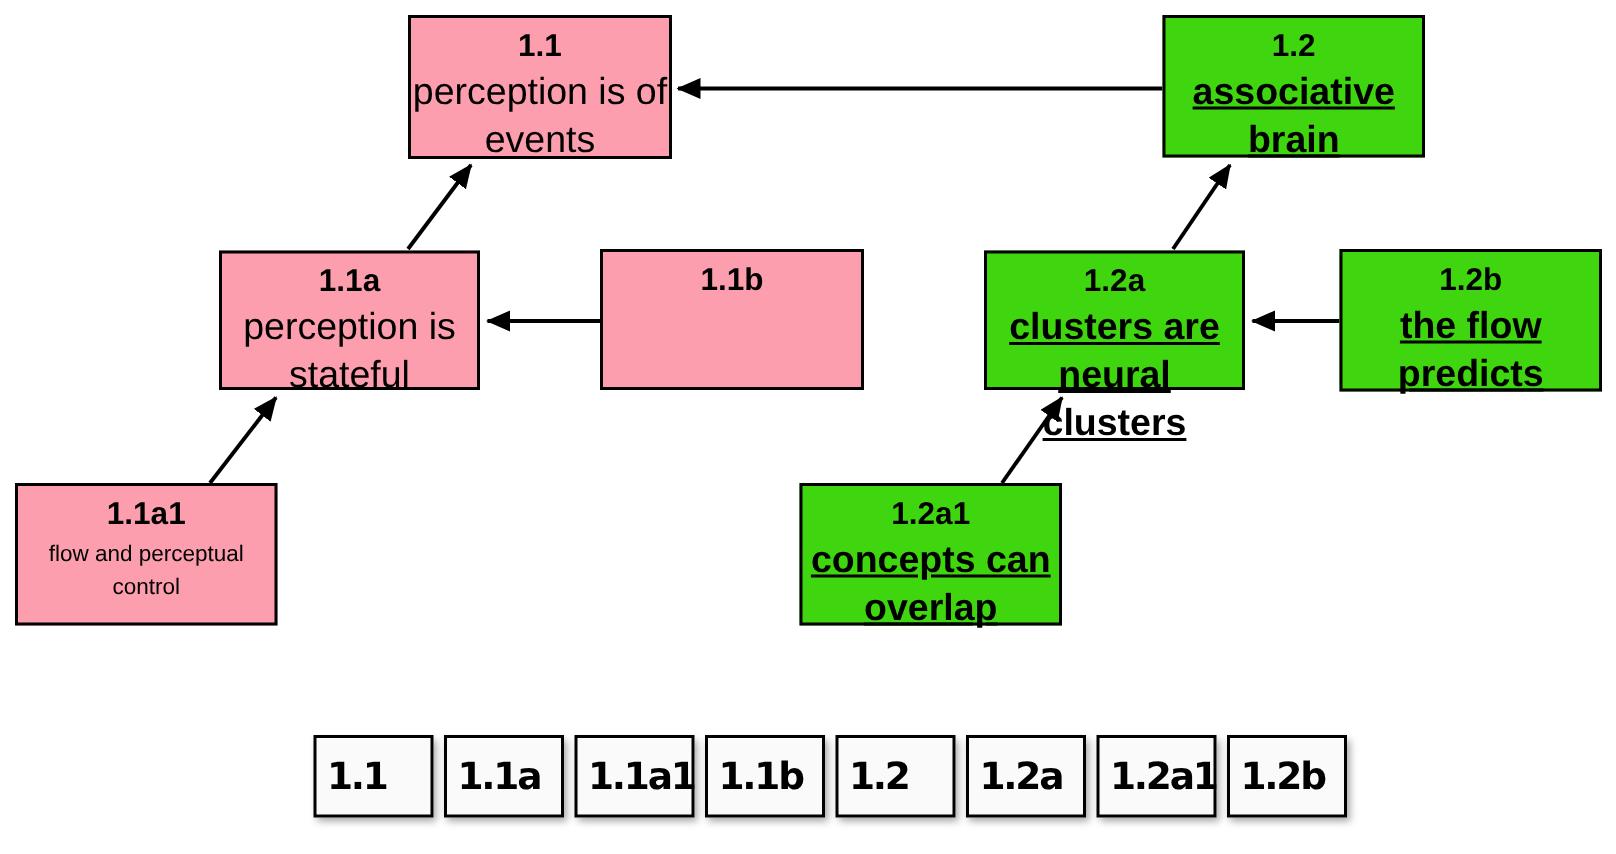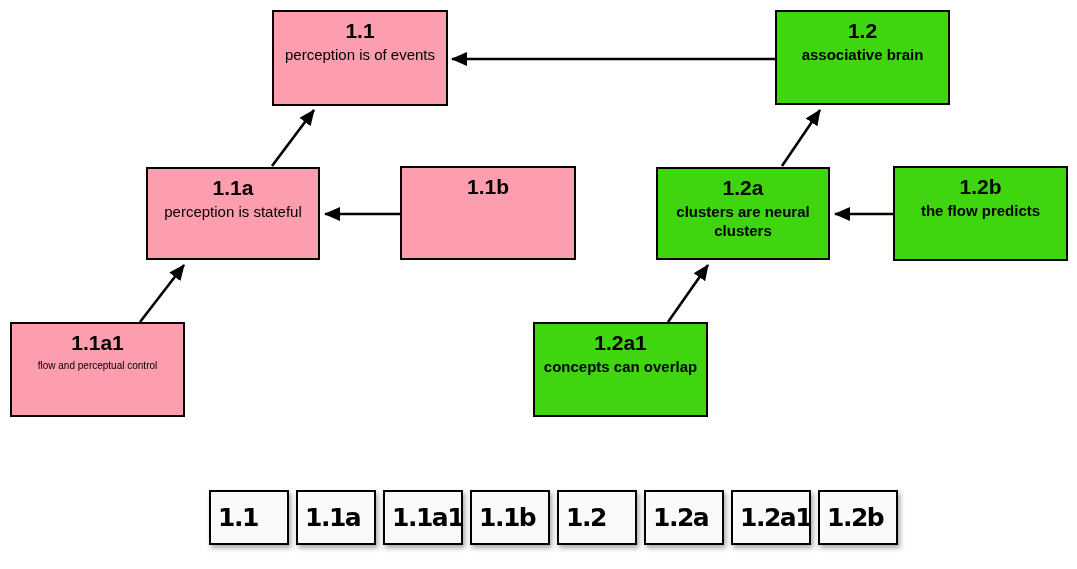--- a/index.html
+++ b/index.html
@@ -9,23 +9,23 @@
   }
   .arrows { position:absolute; left:0; top:0; width:1077px; height:569px; pointer-events:none; }
   .arrows line { stroke:#000; stroke-width:2.6; }
   .node {
     position:absolute; box-sizing:border-box; border:2px solid #000;
     text-align:center; padding-top:6px; line-height:1.28; color:#000;
   }
   .node.pink  { background:#FC9EAE; }
   .node.green { background:#3FD60F; }
   .node-title { font-weight:bold; font-size:21px; }
-  .node-body  { font-size:15px; }
-  .node.green .node-body { font-weight:bold; }
-  .node.small-body .node-body { font-size:10px; line-height:1.45; padding-top:2px; }
+  .node-body  { font-size:25px; }
+  .node.green .node-body { font-weight:bold;text-decoration:underline; }
+  .node.small-body .node-body { font-size:15px; line-height:1.45; padding-top:2px; }
   .card-row {
     position:absolute; top:490px; left:0; width:100%;
     display:flex; justify-content:center; gap:7px;
   }
   .card {
     width:80px; height:55px; box-sizing:border-box;
     border:2px solid #000; background:#FAFAFA;
     box-shadow:2px 3px 5px rgba(0,0,0,0.35);
     display:flex; align-items:center; padding-left:7px;
     font-family:"DejaVu Sans", sans-serif; font-weight:bold;

